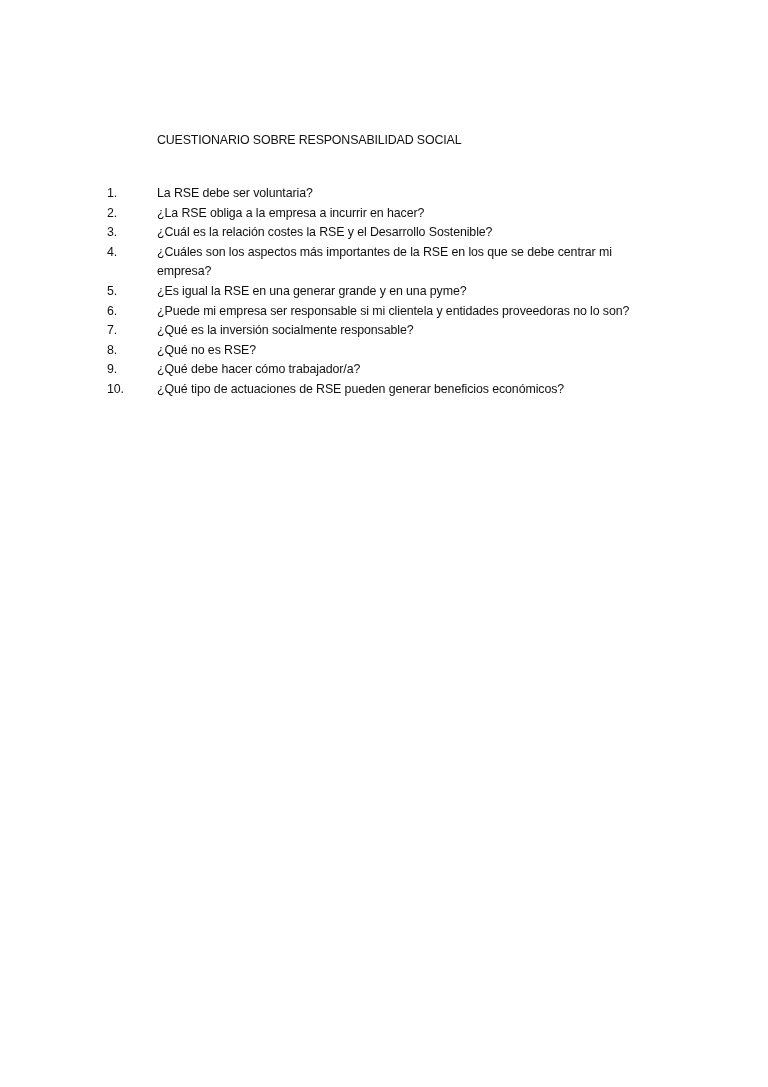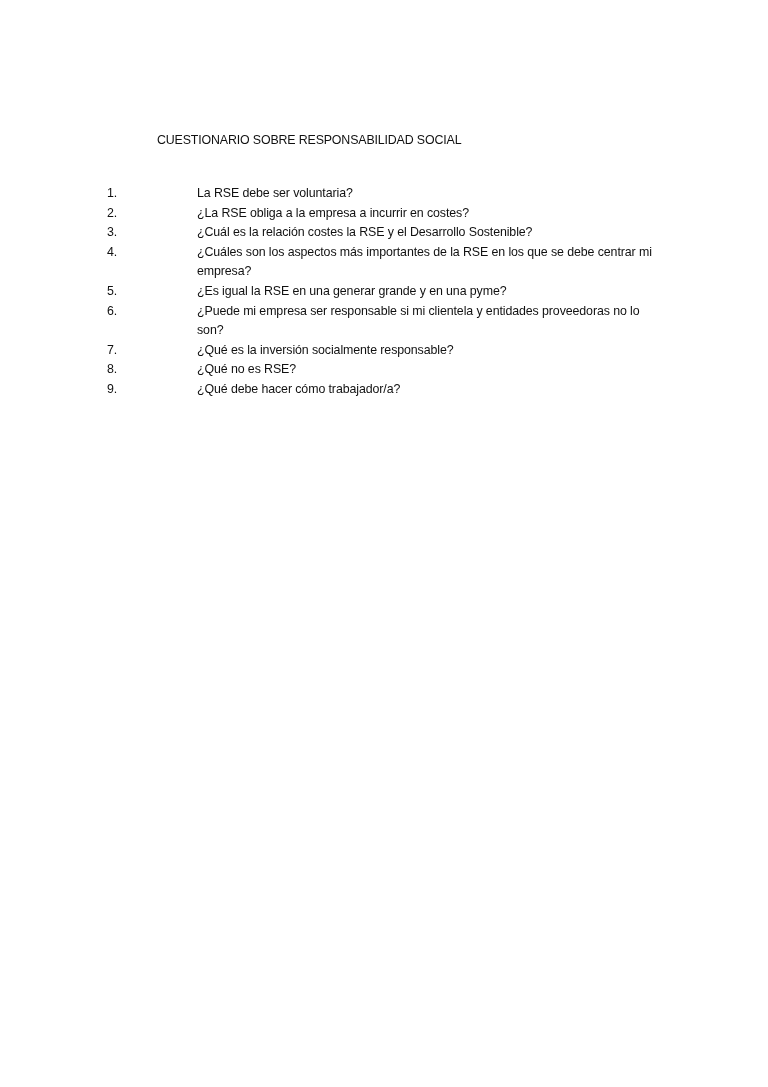--- a/index.html
+++ b/index.html
@@ -3,36 +3,36 @@
   <meta charset="utf-8">
   <style>
     html, body { margin: 0; padding: 0; background: #ffffff; }
     body { width: 768px; height: 1087px; position: relative; overflow: hidden;
            font-family: "Liberation Sans", "DejaVu Sans", sans-serif; color: #111; }
     .page { position: absolute; left: 0; top: 0; width: 768px; height: 777px; background: #fff; }
     .title { position: absolute; left: 157px; top: 133px; font-size: 12.4px; letter-spacing: -0.15px; white-space: nowrap; }
     .qlist { position: absolute; left: 107px; top: 184px; width: 560px; margin: 0; padding: 0; list-style: none; }
     .qitem { position: relative; font-size: 12.4px; line-height: 19.6px; padding-left: 50px; letter-spacing: -0.1px; }
     .qnum { position: absolute; left: 0; top: 0; }
-    .qtext { display: block; margin-left: 40px; }
+    .qtext { display: block; }
   </style>
 </head>
 <body>
 
 <div class="page">
   <div class="title">CUESTIONARIO SOBRE RESPONSABILIDAD SOCIAL</div>
 
   <ol class="qlist">
     <li class="qitem">
       <span class="qnum">1.</span>
       <span class="qtext">La RSE debe ser voluntaria?</span>
     </li>
     <li class="qitem">
       <span class="qnum">2.</span>
-      <span class="qtext">¿La RSE obliga a la empresa a incurrir en costes?</span>
+      <span class="qtext">¿La RSE obliga a la empresa a incurrir en hacer?</span>
     </li>
     <li class="qitem">
       <span class="qnum">3.</span>
       <span class="qtext">¿Cuál es la relación costes la RSE y el Desarrollo Sostenible?</span>
     </li>
     <li class="qitem">
       <span class="qnum">4.</span>
       <span class="qtext">¿Cuáles son los aspectos más importantes de la RSE en los que se debe centrar mi empresa?</span>
     </li>
     <li class="qitem">
@@ -48,14 +48,18 @@
       <span class="qtext">¿Qué es la inversión socialmente responsable?</span>
     </li>
     <li class="qitem">
       <span class="qnum">8.</span>
       <span class="qtext">¿Qué no es RSE?</span>
     </li>
     <li class="qitem">
       <span class="qnum">9.</span>
       <span class="qtext">¿Qué debe hacer cómo trabajador/a?</span>
     </li>
+    <li class="qitem">
+      <span class="qnum">10.</span>
+      <span class="qtext">¿Qué tipo de actuaciones de RSE pueden generar beneficios económicos?</span>
+    </li>
   </ol>
 </div>
 
 </body></html>

